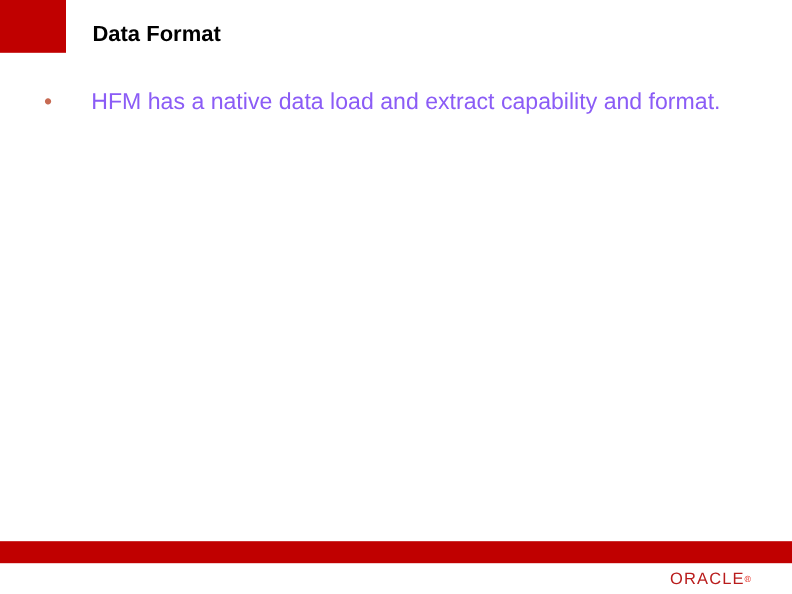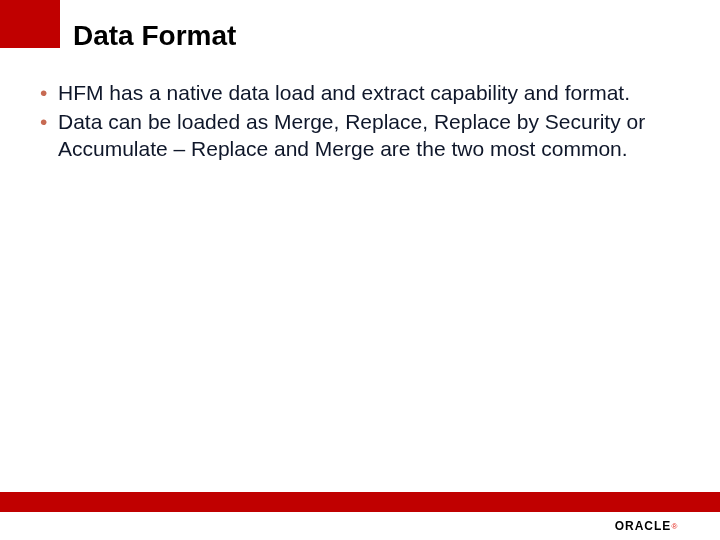--- a/index.html
+++ b/index.html
@@ -22,33 +22,34 @@
     position: absolute;
     top: 0;
     left: 0;
     width: 60px;
     height: 48px;
     background: #c00000;
   }
   .title {
     position: absolute;
     top: 20px;
-    left: 73px;
-    font-size: 28px;
+    left: 84px;
+    font-size: 20px;
     font-weight: bold;
     color: #000;
   }
   .content {
     position: absolute;
     top: 80px;
     left: 38px;
     right: 40px;
     font-size: 21px;
-    color: #0f172a;
+    color: #8b5cf6;
     line-height: 1.28;
+    text-align: center;
   }
   .content ul {
     list-style: none;
     padding: 0;
     margin: 0;
   }
   .content li {
     position: relative;
     padding-left: 20px;
     margin-bottom: 2px;
@@ -74,44 +75,43 @@
     right: 24px;
     bottom: 4px;
     width: 100px;
     height: 20px;
     display: flex;
     align-items: center;
     justify-content: center;
   }
   .logo-text {
     font-family: Arial, Helvetica, sans-serif;
-    font-weight: bold;
-    font-size: 12px;
+    font-weight: normal;
+    font-size: 15px;
     letter-spacing: 1px;
-    color: #000000;
+    color: #b91c1c;
   }
   .logo-reg {
     font-size: 8px;
     vertical-align: top;
     color: #e4261c;
   }
 </style>
 </head>
 <body>
 
 <div class="slide">
 
   <div class="red-block"></div>
 
   <div class="title">Data Format</div>
 
   <div class="content">
     <ul>
       <li>HFM has a native data load and extract capability and format.</li>
-      <li>Data can be loaded as Merge, Replace, Replace by Security or Accumulate – Replace and Merge are the two most common.</li>
     </ul>
   </div>
 
   <div class="bottom-bar"></div>
 
   <div class="logo">
     <span class="logo-text">ORACLE</span>
       <span class="logo-reg">®</span>
   </div>
 

